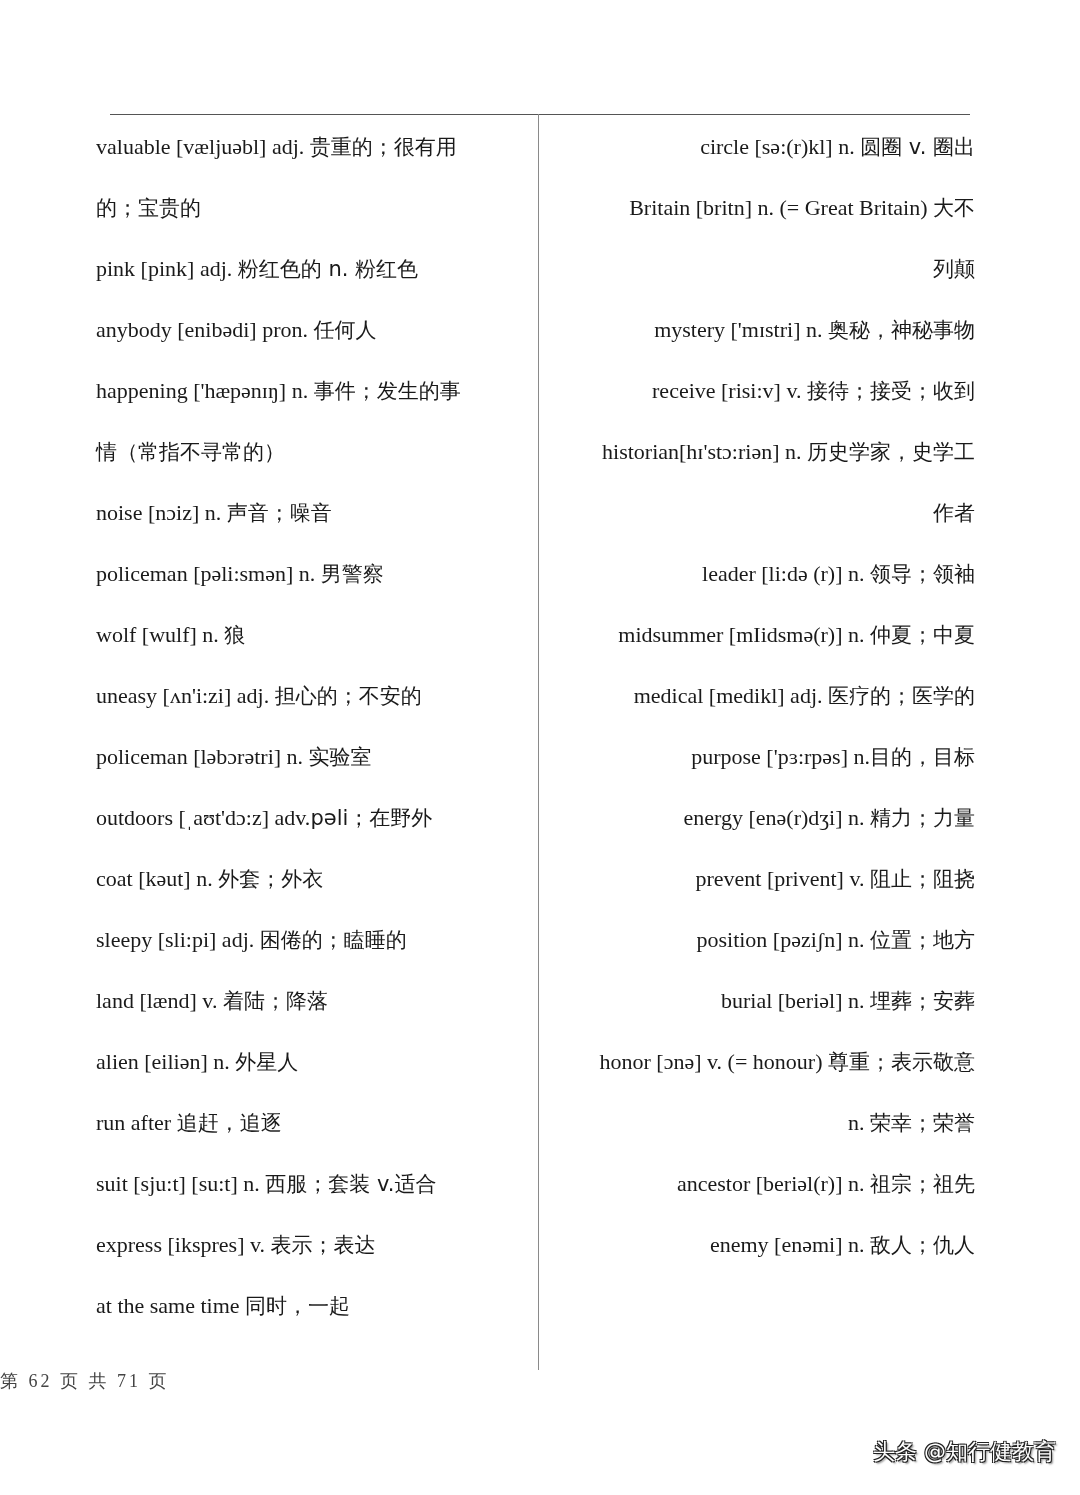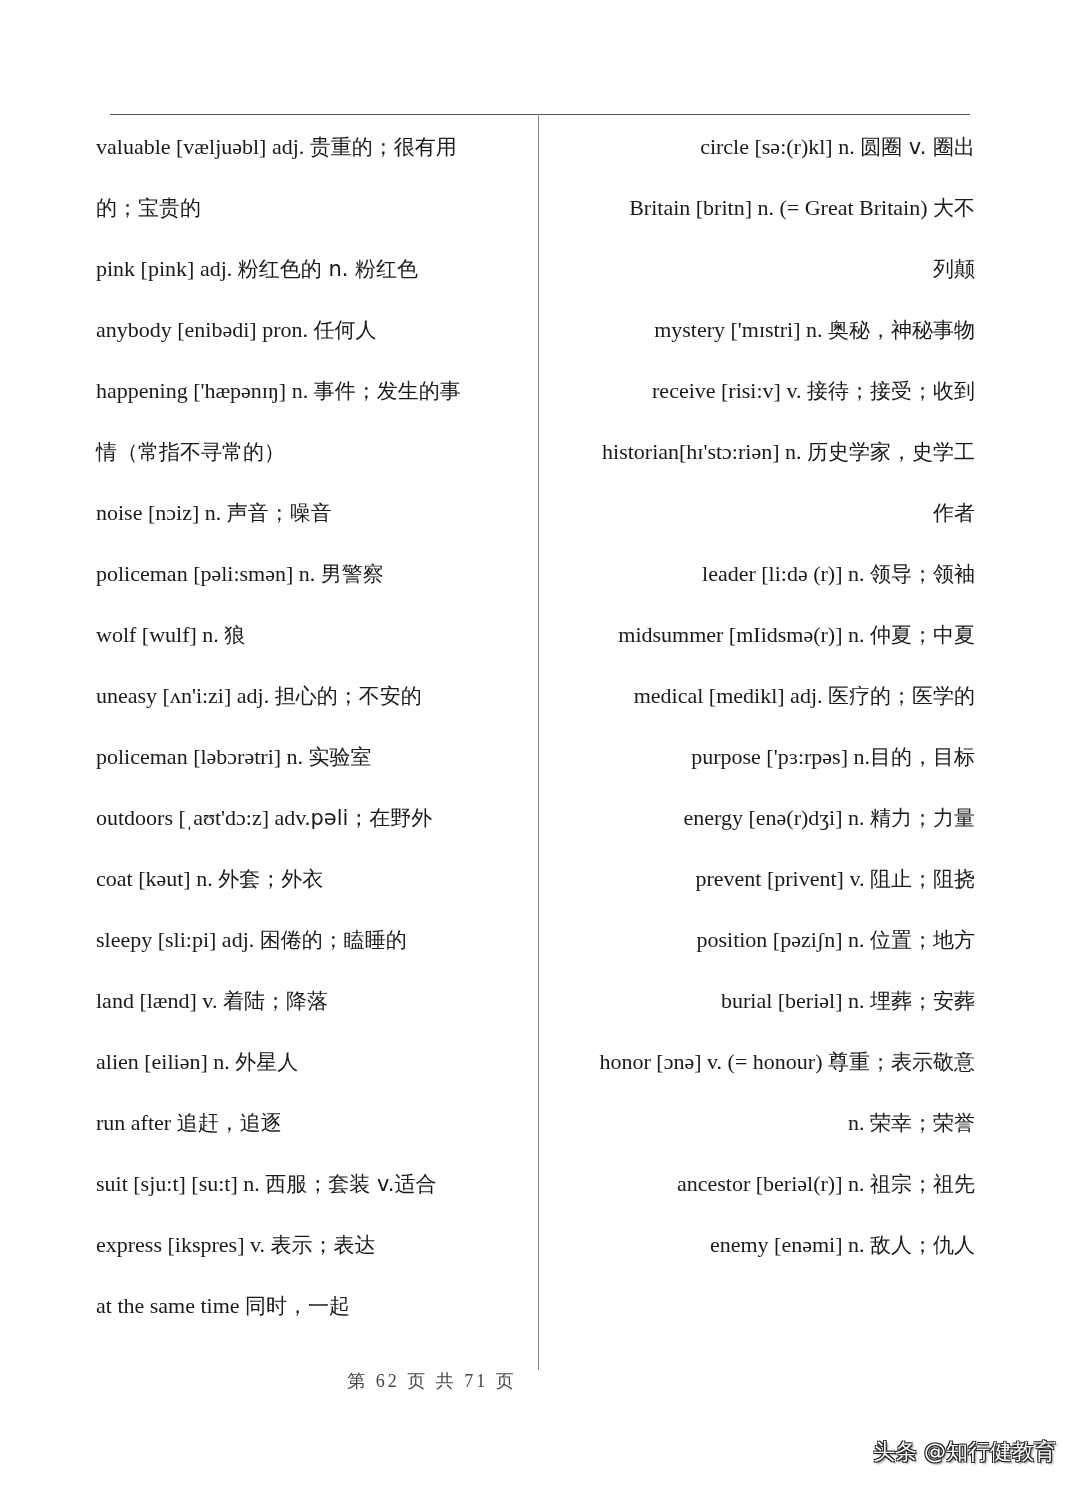--- a/index.html
+++ b/index.html
@@ -46,21 +46,21 @@
     }
     .line .zh {
       font-family: "DejaVu Sans", sans-serif;
       font-size: 21px;
     }
     .page-footer {
       position: absolute;
       left: 0;
       width: 864px;
       top: 1369px;
-      text-align: center;
+      text-align: left;
       font-size: 18px;
       color: #444444;
       letter-spacing: 3px;
     }
     .watermark {
       position: absolute;
       right: 24px;
       top: 1437px;
       font-family: "DejaVu Sans", sans-serif;
       font-size: 22px;

